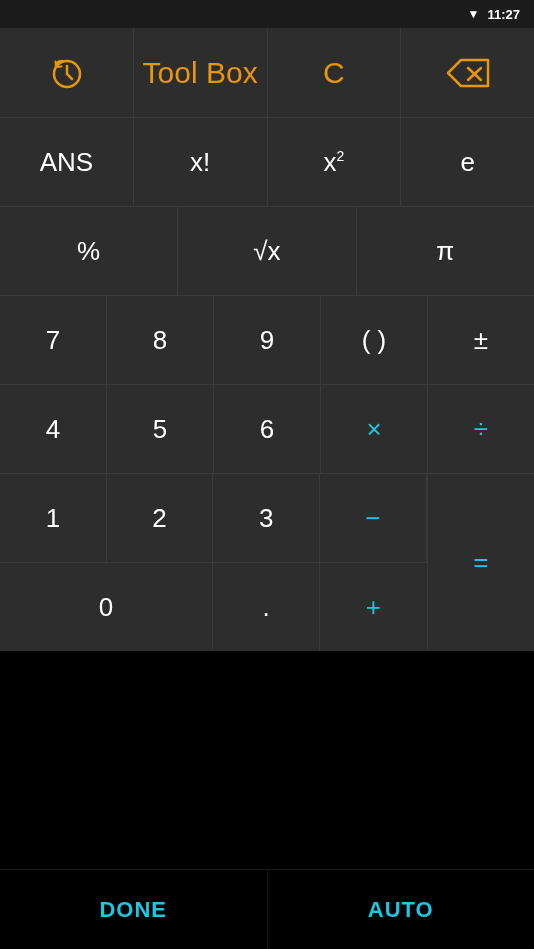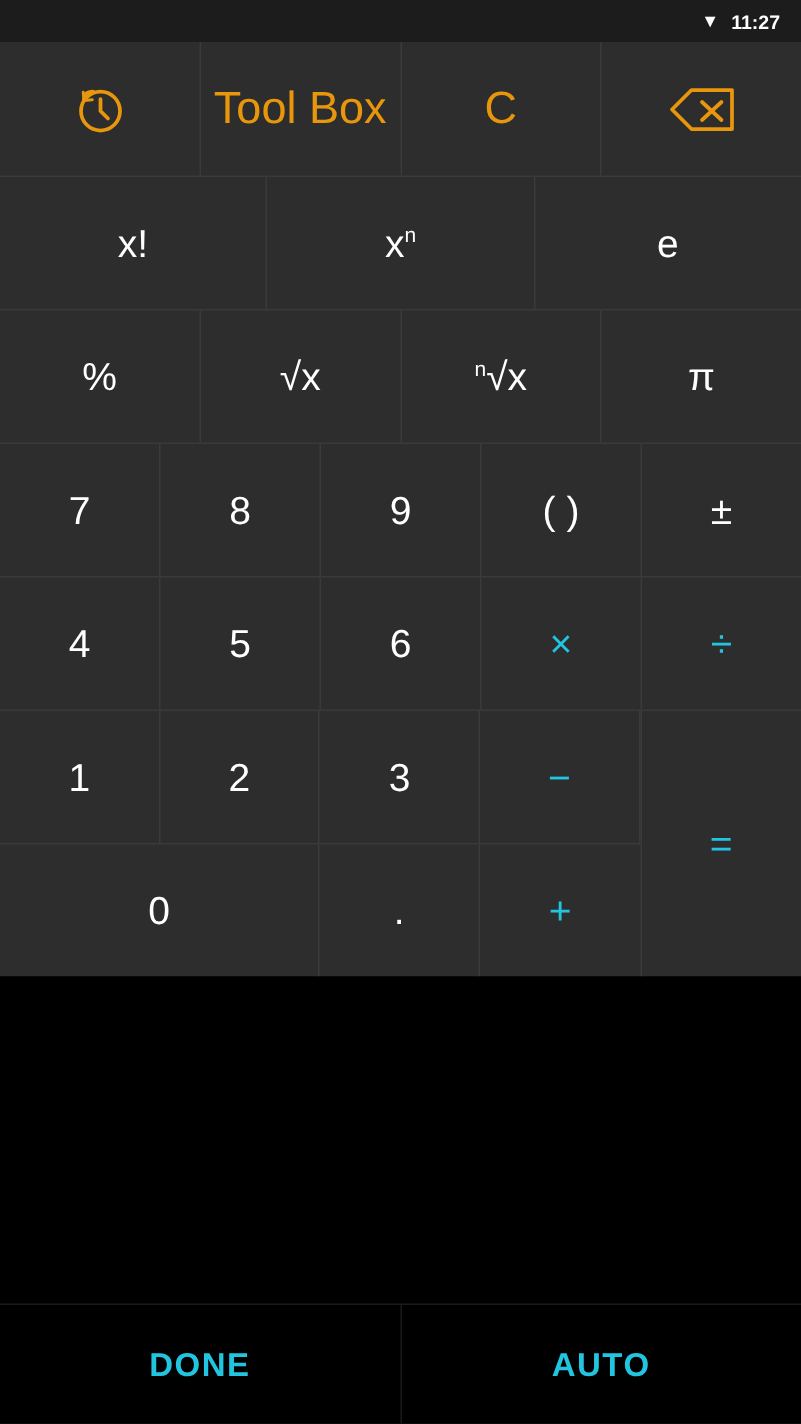--- a/index.html
+++ b/index.html
@@ -297,39 +297,39 @@
         <line x1="22" y1="10" x2="35" y2="22" stroke="#e8960c" stroke-width="2.5" stroke-linecap="round"></line>
         <line x1="35" y1="10" x2="22" y2="22" stroke="#e8960c" stroke-width="2.5" stroke-linecap="round"></line>
       </svg>
     </div>
   </div>
 
   <div class="kpad">
 
     <div class="krow">
       <div class="kcell">
+          <span>ANS</span>
+        </div>
+      <div class="kcell">
           <span>x!</span>
         </div>
       <div class="kcell">
-          <span>x<sup style="font-size:14px;">n</sup></span>
+          <span>x<sup style="font-size:14px;">2</sup></span>
         </div>
       <div class="kcell">
           <span>e</span>
         </div>
     </div>
 
     <div class="krow">
       <div class="kcell">
           <span>%</span>
         </div>
       <div class="kcell">
           <span>√x</span>
-        </div>
-      <div class="kcell">
-          <span><sup style="font-size:14px;">n</sup>√x</span>
         </div>
       <div class="kcell">
           <span>π</span>
         </div>
     </div>
 
     <div class="krow">
       <div class="kcell">
           <span>7</span>
         </div>

